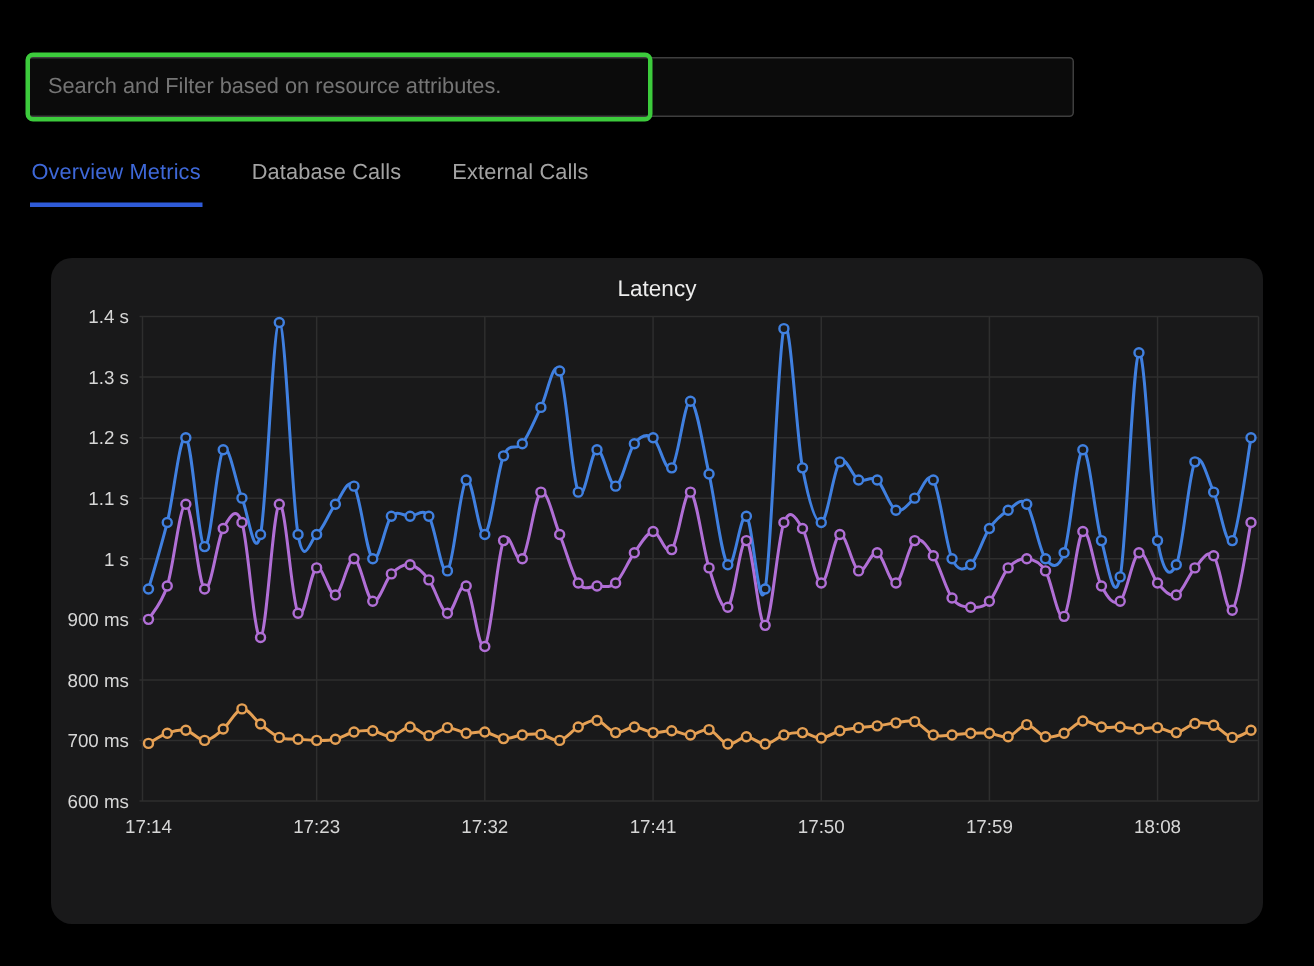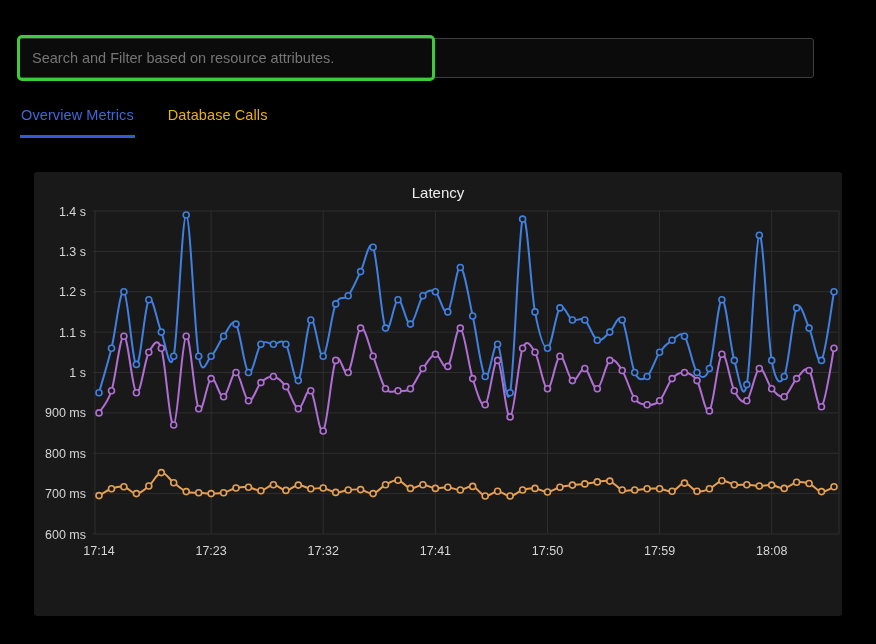--- a/index.html
+++ b/index.html
@@ -1,44 +1,44 @@
 <!DOCTYPE html>
 <html><head>
 <meta charset="utf-8">
 <style>
   html,body{margin:0;padding:0;background:#000;}
   body{width:876px;height:644px;position:relative;overflow:hidden;
        font-family:"Liberation Sans", sans-serif;border-radius:12px;}
 
   
   .search-input{
-    position:absolute;left:18px;top:38px;width:796px;height:40px;
+    position:absolute;left:18px;top:38px;width:698px;height:40px;
     box-sizing:border-box;background:#0b0b0b;border:1px solid #3e3e3e;
     border-radius:3px;color:#a9a9a9;font-size:14.5px;padding:0 13px;
     font-family:"Liberation Sans", sans-serif;outline:none;
   }
   .search-input::placeholder{color:#757575;}
   .green-box{
     position:absolute;left:17px;top:35px;width:418px;height:46px;
     box-sizing:border-box;border:3px solid #3ccb3c;border-radius:5px;
     pointer-events:none;
   }
 
   
   .tabs{position:absolute;left:20px;top:103px;display:flex;gap:32px;justify-content:center;}
   .tab{
-    color:#eab308;font-size:14.5px;font-weight:500;letter-spacing:.1px;
+    color:#a3a3a3;font-size:14.5px;font-weight:500;letter-spacing:.1px;
     padding:4px 1px 12px 1px;border-bottom:3px solid transparent;cursor:pointer;
   }
   .tab.active{color:#3e68d8;border-bottom-color:#2f5bd8;}
 
   
   .panel{
     position:absolute;left:34px;top:172px;width:808px;height:444px;
-    background:#19191a;border-radius:3px;
+    background:#19191a;border-radius:14px;
   }
   .panel-title{
     height:30px;box-sizing:border-box;padding-top:12px;text-align:center;
     color:#ededed;font-size:15px;
   }
   #plot{display:block;margin-top:2px;}
   .legend{
     margin-top:4px;display:flex;justify-content:center;gap:26px;
     color:#e8e8e8;font-size:13px;
   }
@@ -47,20 +47,21 @@
 </style>
 </head>
 <body>
 
 <input class="search-input" type="text" placeholder="Search and Filter based on resource attributes." style="">
 <div class="green-box"></div>
 
 <div class="tabs">
   <div class="tab active">Overview Metrics</div>
   <div class="tab">Database Calls</div>
+  <div class="tab">External Calls</div>
 </div>
 
 <div class="panel">
   <div class="panel-title">Latency</div>
   <svg id="plot" width="808" height="374" viewBox="0 0 808 374">
       <line x1="59" y1="7.0" x2="805" y2="7.0" stroke="#2e2e2e" stroke-width="1"></line>
       <text x="52" y="11.5" text-anchor="end" fill="#d6d6d6" font-size="12.5">1.4 s</text>
       <line x1="59" y1="47.4" x2="805" y2="47.4" stroke="#2e2e2e" stroke-width="1"></line>
       <text x="52" y="51.9" text-anchor="end" fill="#d6d6d6" font-size="12.5">1.3 s</text>
       <line x1="59" y1="87.8" x2="805" y2="87.8" stroke="#2e2e2e" stroke-width="1"></line>

